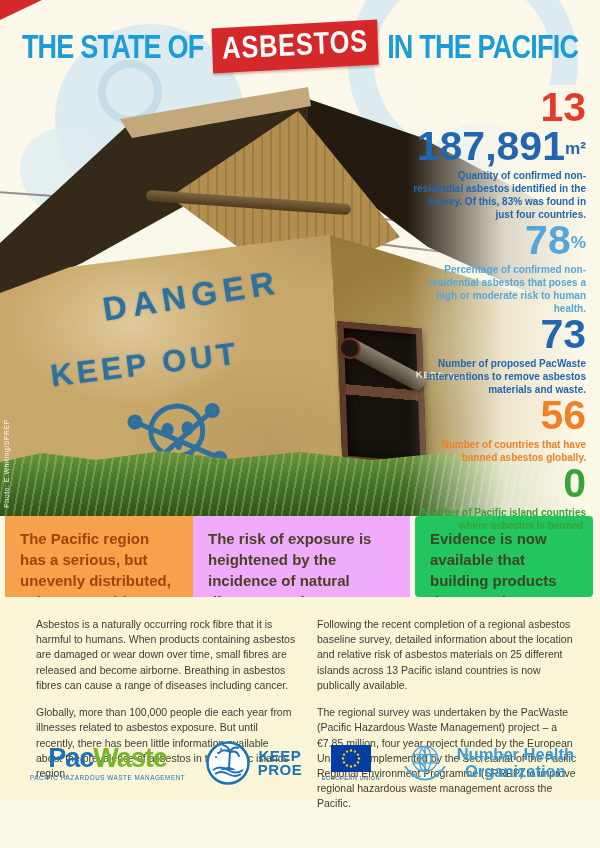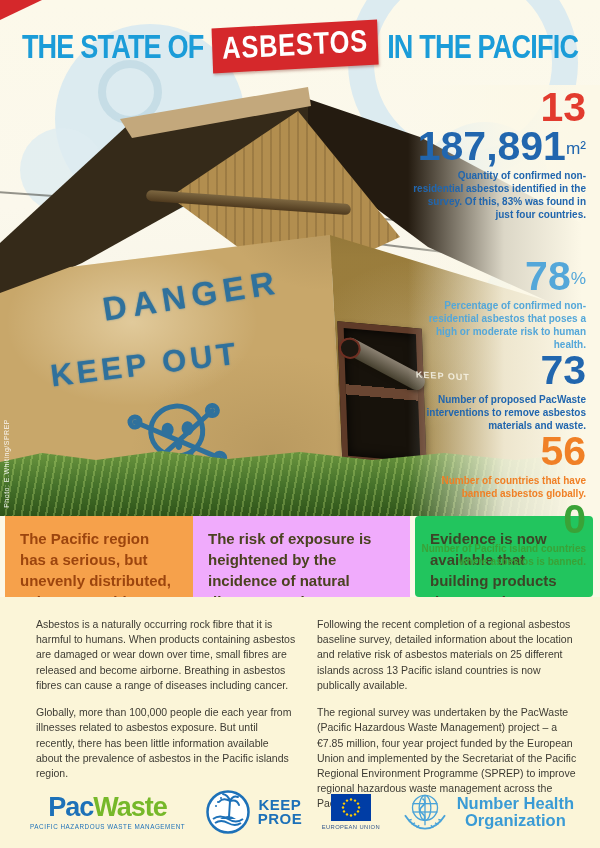--- a/index.html
+++ b/index.html
@@ -60,32 +60,32 @@
   #grass { left:0; bottom:0; width:600px; height:68px;
     background:linear-gradient(180deg,#6d9840 0%,#45712a 55%,#2f5419 100%);
     clip-path:polygon(0 14px,7% 5px,16% 12px,27% 3px,38% 11px,50% 4px,62% 12px,74% 5px,86% 12px,95% 6px,100% 10px,100% 100%,0 100%); }
   #grass::after { content:""; position:absolute; inset:0; background:repeating-linear-gradient(100deg, rgba(205,235,130,.28) 0 2px, transparent 2px 8px); }
   #photo-fade { inset:0; background:linear-gradient(90deg, transparent 68%, rgba(252,248,231,.85) 84%, #fcf8e7 97%); }
   #credit { left:3px; bottom:8px; writing-mode:vertical-rl; transform:rotate(180deg); font-size:7px; color:rgba(255,255,255,.9); letter-spacing:.5px; z-index:6; }
 
   
   #stats { top:88px; right:14px; width:178px; height:426px; display:flex; flex-direction:column; justify-content:space-between; text-align:right; z-index:20; }
   .stat-num { font-size:41px; font-weight:bold; line-height:.95; }
-  .stat-unit { font-size:.42em; font-weight:normal; vertical-align:6px; }
+  .stat-unit { font-size:.42em; font-weight:bold; vertical-align:6px; }
   .stat-cap { font-size:10px; font-weight:bold; line-height:1.3; margin-top:3px; }
 
   
   #boxes { top:516px; left:0; width:600px; height:81px; z-index:10; }
   .hbox { position:absolute; top:0; height:81px; padding:12px 15px; font-size:15px; font-weight:bold; line-height:1.4; }
   #hbox0 { left:5px; width:188px; }
   #hbox1 { left:193px; width:217px; }
   #hbox2 { left:415px; width:178px; border-radius:4px; }
 
   
-  #bottom { top:597px; left:0; width:600px; height:251px; background:#fbf5d8; z-index:10; }
+  #bottom { top:597px; left:0; width:600px; height:202px; background:#fbf5d8; z-index:10; }
   #cols { display:flex; gap:20px; padding:20px 22px 0 36px; }
   .col { width:262px; color:#3d3b33; font-size:10.5px; line-height:1.45; }
   .col p { margin-bottom:12px; }
 
   
   #footer { position:absolute; left:30px; right:26px; bottom:8px; height:56px; display:flex; justify-content:space-between; align-items:center; }
   .logo { display:flex; align-items:center; gap:7px;text-align:center; }
   .pw-word { font-size:27px; font-weight:bold; letter-spacing:-1px; line-height:1; }
   .pw-pac { color:#1d71b8; } .pw-waste { color:#76b82a; }
   .pw-tag { font-size:6.3px; color:#1d71b8; letter-spacing:.55px; margin-top:2px; white-space:nowrap; }
@@ -152,21 +152,21 @@
 </div>
 
 <div id="stats" class="abs">
   <div class="stat" style="color: rgb(226, 59, 46);">
     <div class="stat-num"><span>13</span><span class="stat-unit"></span></div>
   </div>
   <div class="stat" style="color: rgb(33, 102, 174);">
     <div class="stat-num"><span>187,891</span><span class="stat-unit">m²</span></div>
     <div class="stat-cap">Quantity of confirmed non-residential asbestos identified in the survey. Of this, 83% was found in just four countries.</div>
   </div>
-  <div class="stat" style="color: rgb(84, 167, 217); margin-top: 36px;">
+  <div class="stat" style="color: rgb(84, 167, 217);">
     <div class="stat-num"><span>78</span><span class="stat-unit">%</span></div>
     <div class="stat-cap">Percentage of confirmed non-residential asbestos that poses a high or moderate risk to human health.</div>
   </div>
   <div class="stat" style="color: rgb(33, 102, 174);">
     <div class="stat-num"><span>73</span><span class="stat-unit"></span></div>
     <div class="stat-cap">Number of proposed PacWaste interventions to remove asbestos materials and waste.</div>
   </div>
   <div class="stat" style="color: rgb(240, 128, 38);">
     <div class="stat-num"><span>56</span><span class="stat-unit"></span></div>
     <div class="stat-cap">Number of countries that have banned asbestos globally.</div>

